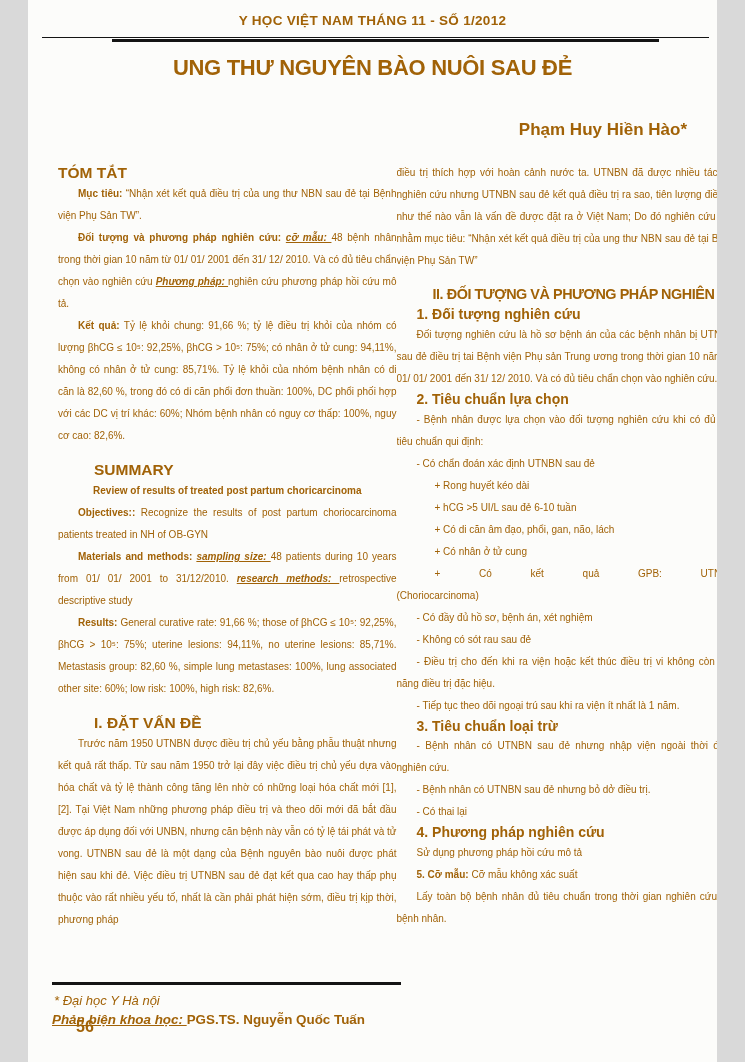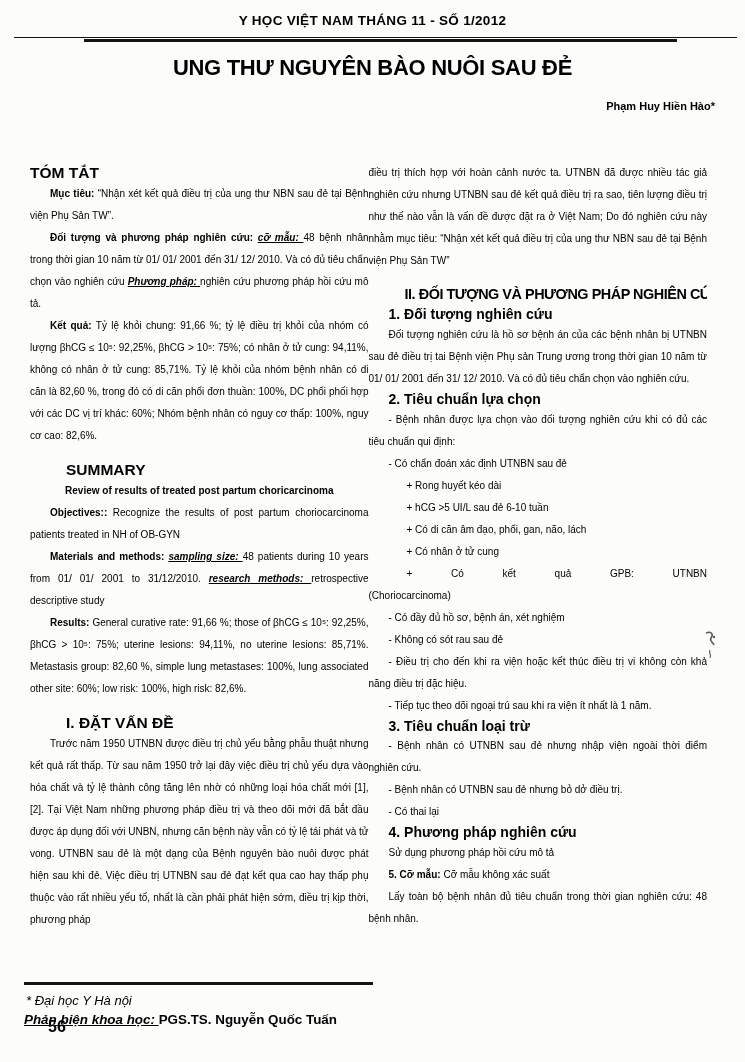--- a/index.html
+++ b/index.html
@@ -1,21 +1,21 @@
 <!DOCTYPE html>
 <html><head>
 <meta charset="utf-8">
 <style>
   html,body{margin:0;padding:0;background:#d9d9d9;}
   .page{
     position:relative;
-    width:745px;height:1062px;
+    width:689px;height:1062px;
     background:#fcfcfa;
     font-family:"Liberation Sans",sans-serif;
-    color:#000000;
+    color:#a16207;
     overflow:hidden;
     margin:0 auto;
   }
   .journal-header{
     position:absolute;top:13px;left:0;right:0;
     text-align:center;font-weight:bold;font-size:13.5px;
     letter-spacing:.3px;
   }
   .header-rule{
     position:absolute;top:37px;left:14px;right:8px;height:4px;
@@ -24,22 +24,22 @@
   .header-rule::after{
     content:"";display:block;margin-top:1px;margin-left:70px;
     height:2.5px;background:#141414;width:82%;
   }
   .article-title{
     position:absolute;top:54px;left:0;right:0;
     text-align:center;font-weight:bold;
     font-size:22px;line-height:28px;letter-spacing:-.3px;
   }
   .author{
-    position:absolute;top:100px;right:30px;
-    font-weight:bold;font-size:11px;
+    position:absolute;top:120px;right:30px;
+    font-weight:bold;font-size:17px;
   }
   .columns{
     position:absolute;top:162px;left:30px;width:692px;
     display:flex;
   }
   .col{width:338.5px;overflow:hidden;}
   .col-left{height:818px;}
   .col-right{height:860px;}
   p{margin:0;font-size:10px;line-height:22px;text-align:justify;text-indent:20px;}
   h2{margin:0;font-size:15.5px;line-height:21px;font-weight:bold;}

